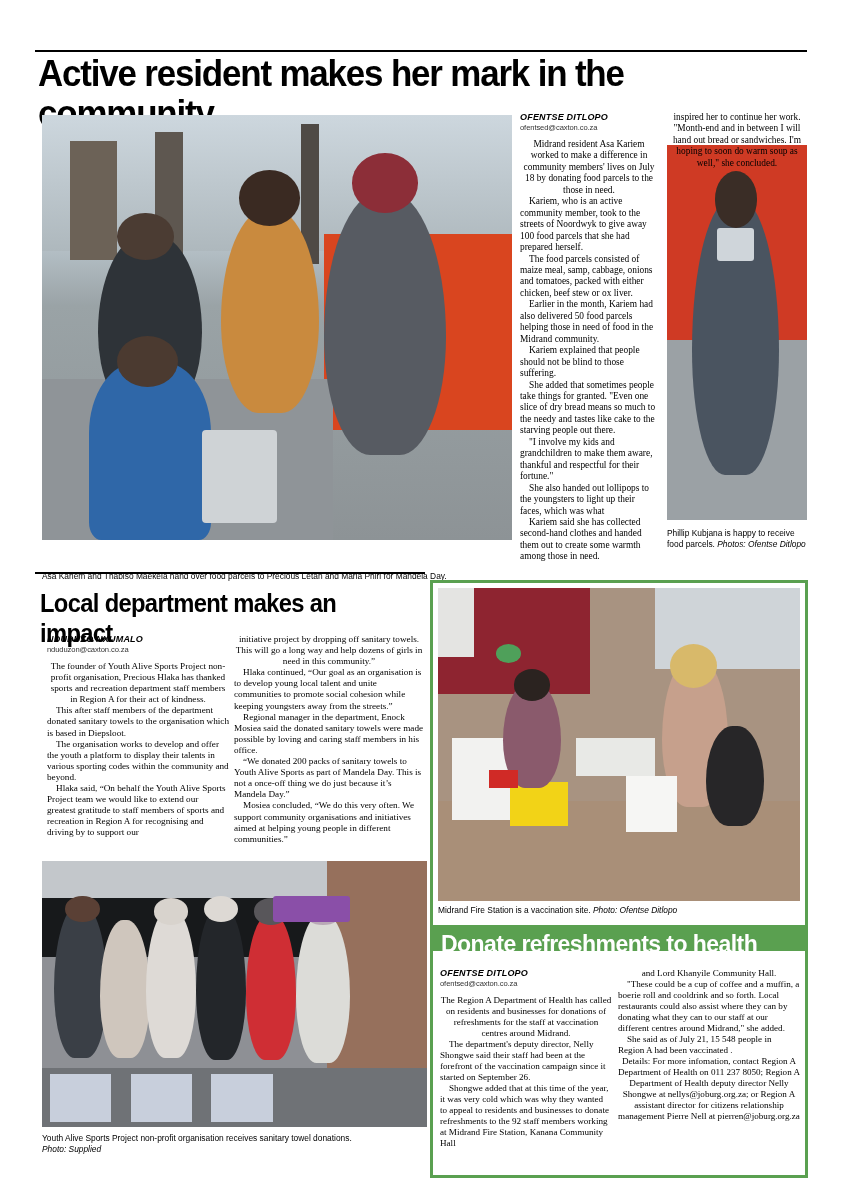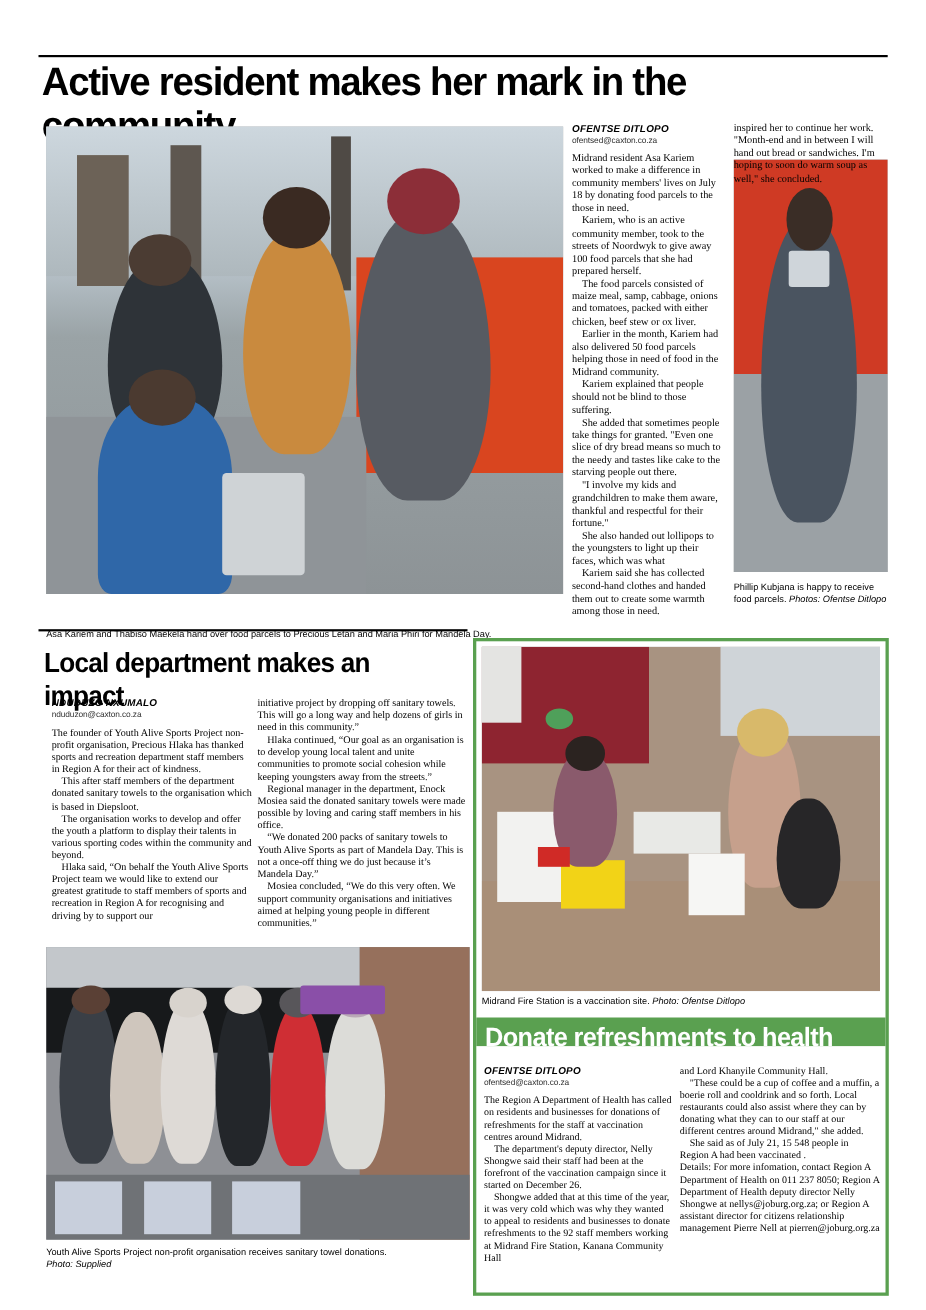--- a/index.html
+++ b/index.html
@@ -46,21 +46,21 @@
   .cap-youth{position:absolute;left:42px;top:1133px;width:390px;}
 
   
   .byline{font-family:"Liberation Sans",sans-serif;font-size:9px;font-weight:bold;
     font-style:italic;letter-spacing:0.2px;margin:0 0 1px 0;}
   .email{font-family:"Liberation Sans",sans-serif;font-size:7.6px;color:#333;
     margin:0 0 7px 0;letter-spacing:-0.1px;}
   .bodytext{font-family:"Liberation Serif",serif;font-size:9.4px;line-height:11.45px;
     text-align:left;}
   .bodytext p{margin:0;text-indent:9px;}
-  .bodytext p.first{text-indent:0;}
+  .bodytext p.first{text-indent:0;text-align:center;}
 
   .col-a1-1{position:absolute;left:520px;top:112px;width:138px;}
   .col-a1-2{position:absolute;left:667px;top:112px;width:140px;}
 
   
   .rule-mid{position:absolute;left:35px;top:572px;width:390px;height:2.2px;background:#000;}
 
   
   .headline2{position:absolute;left:40px;top:588px;width:390px;
     font-family:"Liberation Sans Narrow","Liberation Sans",sans-serif;
@@ -237,21 +237,21 @@
 
   <div class="green-band">
     <div class="gb-title">Donate refreshments to health workers</div>
   </div>
 
   <div class="col-a3-1">
     <div class="byline">OFENTSE DITLOPO</div>
     <div class="email">ofentsed@caxton.co.za</div>
     <div class="bodytext">
       <p class="first">The Region A Department of Health has called on residents and businesses for donations of refreshments for the staff at vaccination centres around Midrand.</p>
-      <p>The department's deputy director, Nelly Shongwe said their staff had been at the forefront of the vaccination campaign since it started on December 26.</p>
+      <p>The department's deputy director, Nelly Shongwe said their staff had been at the forefront of the vaccination campaign since it started on September 26.</p>
       <p>Shongwe added that at this time of the year, it was very cold which was why they wanted to appeal to residents and businesses to donate refreshments to the 92 staff members working at Midrand Fire Station, Kanana Community Hall</p>
     </div>
   </div>
 
   <div class="col-a3-2">
     <div class="bodytext">
       <p class="first">and Lord Khanyile Community Hall.</p>
       <p>"These could be a cup of coffee and a muffin, a boerie roll and cooldrink and so forth. Local restaurants could also assist where they can by donating what they can to our staff at our different centres around Midrand," she added.</p>
       <p>She said as of July 21, 15 548 people in Region A had been vaccinated .</p>
       <p class="first">Details: For more infomation, contact Region A Department of Health on 011 237 8050; Region A Department of Health deputy director Nelly Shongwe at nellys@joburg.org.za; or Region A assistant director for citizens relationship management Pierre Nell at pierren@joburg.org.za</p>

